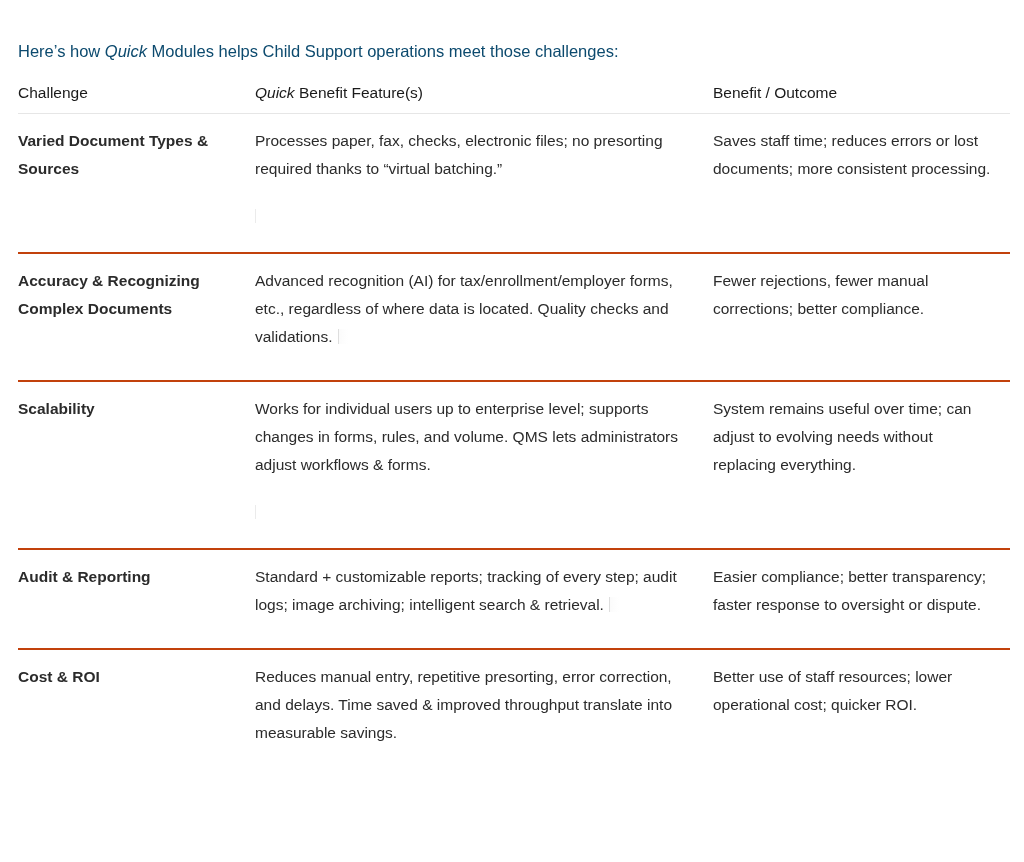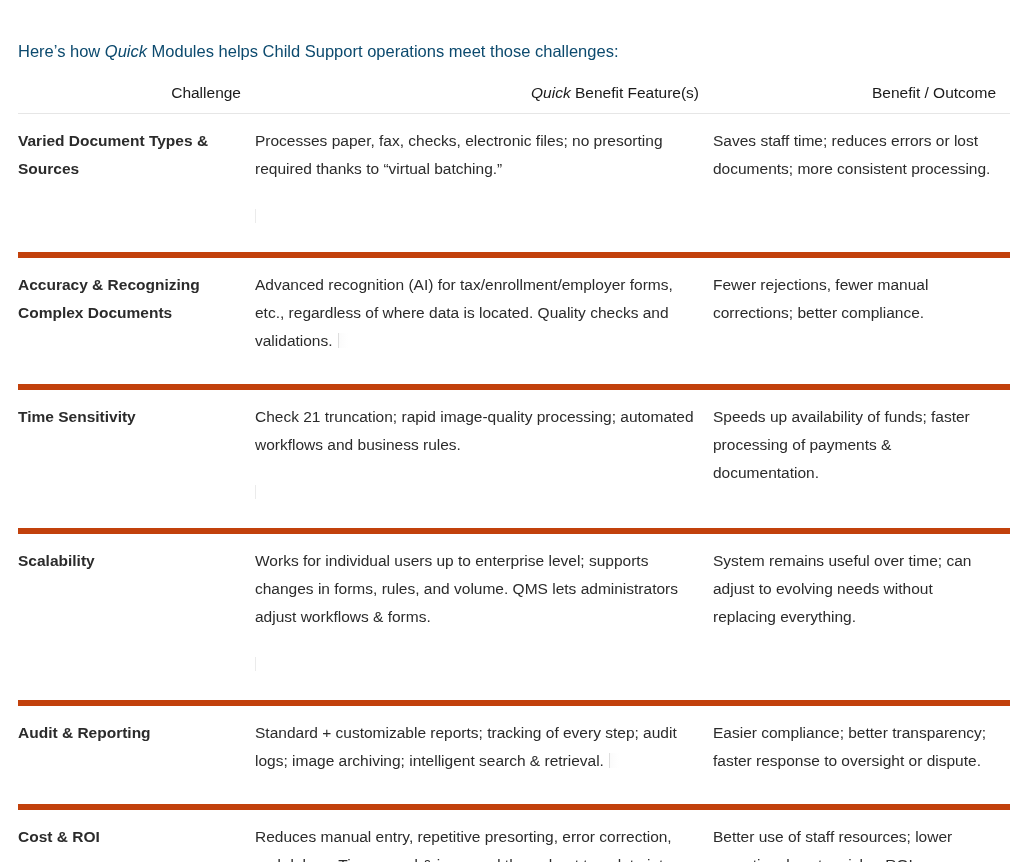--- a/index.html
+++ b/index.html
@@ -46,35 +46,35 @@
     width: 992px;
     border-collapse: collapse;
     table-layout: fixed;
     margin-top: 21px;
   }
   table.needs-table col.c1 { width: 237px; }
   table.needs-table col.c2 { width: 458px; }
   table.needs-table col.c3 { width: 297px; }
 
   table.needs-table th {
-    text-align: right;
+    text-align: left;
     font-size: 15.5px;
     font-weight: normal;
     color: #1a1a1a;
     padding: 0 14px 11px 0;
     vertical-align: bottom;
     border-bottom: 1px solid #e6e6e6;
   }
   table.needs-table td {
     vertical-align: top;
     font-size: 15.5px;
     line-height: 28px;
     color: #2b2b2b;
     padding: 13px 14px 29px 0;
-    border-bottom: 6px solid #c2410c;
+    border-bottom: 2px solid #c2410c;
   }
   table.needs-table tr:last-child td {
     border-bottom: none;
   }
   td.challenge-cell {
     font-weight: bold;
     color: #111111;
   }
   .cite {
     display: inline-block;
@@ -123,25 +123,20 @@
           <td class="challenge-cell">Varied Document Types &amp; Sources</td>
           <td><span>Processes paper, fax, checks, electronic files; no presorting required thanks to “virtual batching.”</span><span class="cite-below"></span></td>
           <td>Saves staff time; reduces errors or lost documents; more consistent processing.</td>
         </tr>
         <tr>
           <td class="challenge-cell">Accuracy &amp; Recognizing Complex Documents</td>
           <td><span>Advanced recognition (AI) for tax/enrollment/employer forms, etc., regardless of where data is located. Quality checks and validations.</span><span class="cite"></span></td>
           <td>Fewer rejections, fewer manual corrections; better compliance.</td>
         </tr>
         <tr>
-          <td class="challenge-cell">Time Sensitivity</td>
-          <td><span>Check 21 truncation; rapid image-quality processing; automated workflows and business rules.</span><span class="cite-below"></span></td>
-          <td>Speeds up availability of funds; faster processing of payments &amp; documentation.</td>
-        </tr>
-        <tr>
           <td class="challenge-cell">Scalability</td>
           <td><span>Works for individual users up to enterprise level; supports changes in forms, rules, and volume. QMS lets administrators adjust workflows &amp; forms.</span><span class="cite-below"></span></td>
           <td>System remains useful over time; can adjust to evolving needs without replacing everything.</td>
         </tr>
         <tr>
           <td class="challenge-cell">Audit &amp; Reporting</td>
           <td><span>Standard + customizable reports; tracking of every step; audit logs; image archiving; intelligent search &amp; retrieval.</span><span class="cite"></span></td>
           <td>Easier compliance; better transparency; faster response to oversight or dispute.</td>
         </tr>
         <tr>

